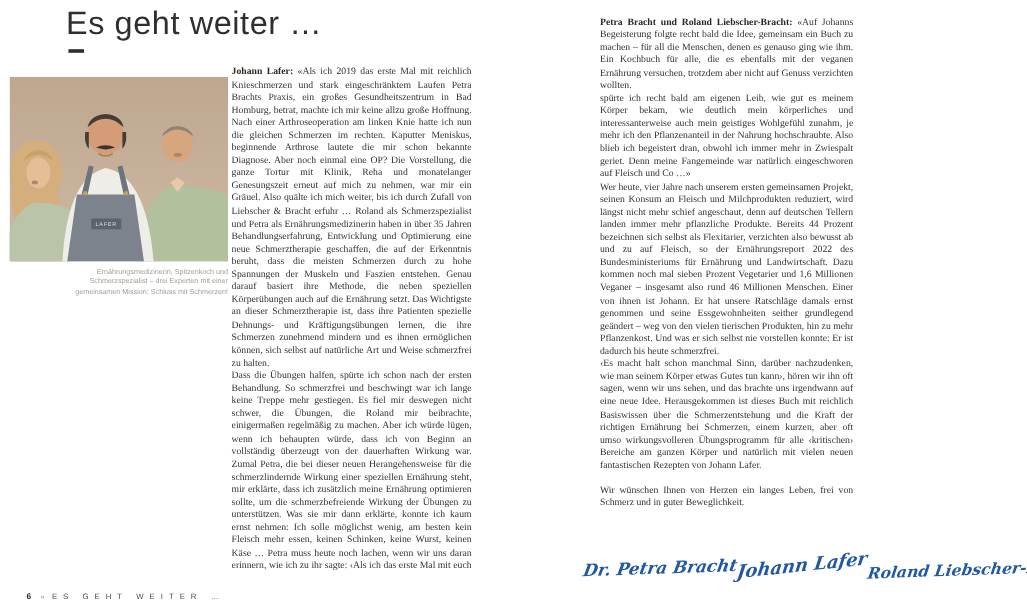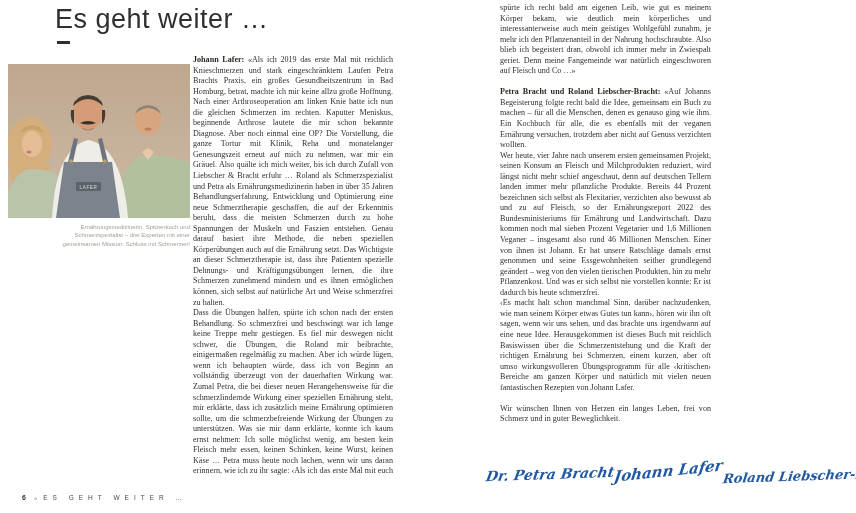--- a/index.html
+++ b/index.html
@@ -124,22 +124,22 @@
       <p class="para">Dass die Übungen halfen, spürte ich schon nach der ersten Behandlung. So schmerzfrei und beschwingt war ich lange keine Treppe mehr gestiegen. Es fiel mir deswegen nicht schwer, die Übungen, die Roland mir beibrachte, einigermaßen regelmäßig zu machen. Aber ich würde lügen, wenn ich behaupten würde, dass ich von Beginn an vollständig überzeugt von der dauerhaften Wirkung war. Zumal Petra, die bei dieser neuen Herangehensweise für die schmerzlindernde Wirkung einer speziellen Ernährung steht, mir erklärte, dass ich zusätzlich meine Ernährung optimieren sollte, um die schmerzbefreiende Wirkung der Übungen zu unterstützen. Was sie mir dann erklärte, konnte ich kaum ernst nehmen: Ich solle möglichst wenig, am besten kein Fleisch mehr essen, keinen Schinken, keine Wurst, keinen Käse … Petra muss heute noch lachen, wenn wir uns daran erinnern, wie ich zu ihr sagte: ‹Als ich das erste Mal mit euch übers Essen geredet habe, dachte ich: Tun die mir leid!› Die Umstellung fiel mir dann aber gar nicht so schwer. Zum einen fühlte ich mich an meiner Kochehre gepackt, auch aus Gemüse die tollsten Gerichte zu zaubern. Zum anderen erfuhr ich, nein,</p>
     </div>
 
   <div class="footer">
     <span class="pagenum">6</span>
     <span class="sep">«</span>
     <span class="running">ES GEHT WEITER …</span>
   </div>
 
   <div class="col col-right" id="col-right">
+      <p class="para spaced"><strong>Petra Bracht und Roland Liebscher-Bracht: </strong>«Auf Johanns Begeisterung folgte recht bald die Idee, gemeinsam ein Buch zu machen – für all die Menschen, denen es genauso ging wie ihm. Ein Kochbuch für alle, die es ebenfalls mit der veganen Ernährung versuchen, trotzdem aber nicht auf Genuss verzichten wollten.</p>
       <p class="para">spürte ich recht bald am eigenen Leib, wie gut es meinem Körper bekam, wie deutlich mein körperliches und interessanterweise auch mein geistiges Wohlgefühl zunahm, je mehr ich den Pflanzenanteil in der Nahrung hochschraubte. Also blieb ich begeistert dran, obwohl ich immer mehr in Zwiespalt geriet. Denn meine Fangemeinde war natürlich eingeschworen auf Fleisch und Co …»</p>
-      <p class="para spaced"><strong>Petra Bracht und Roland Liebscher-Bracht: </strong>«Auf Johanns Begeisterung folgte recht bald die Idee, gemeinsam ein Buch zu machen – für all die Menschen, denen es genauso ging wie ihm. Ein Kochbuch für alle, die es ebenfalls mit der veganen Ernährung versuchen, trotzdem aber nicht auf Genuss verzichten wollten.</p>
       <p class="para">Wer heute, vier Jahre nach unserem ersten gemeinsamen Projekt, seinen Konsum an Fleisch und Milchprodukten reduziert, wird längst nicht mehr schief angeschaut, denn auf deutschen Tellern landen immer mehr pflanzliche Produkte. Bereits 44 Prozent bezeichnen sich selbst als Flexitarier, verzichten also bewusst ab und zu auf Fleisch, so der Ernährungsreport 2022 des Bundesministeriums für Ernährung und Landwirtschaft. Dazu kommen noch mal sieben Prozent Vegetarier und 1,6 Millionen Veganer – insgesamt also rund 46 Millionen Menschen. Einer von ihnen ist Johann. Er hat unsere Ratschläge damals ernst genommen und seine Essgewohnheiten seither grundlegend geändert – weg von den vielen tierischen Produkten, hin zu mehr Pflanzenkost. Und was er sich selbst nie vorstellen konnte: Er ist dadurch bis heute schmerzfrei.</p>
       <p class="para">‹Es macht halt schon manchmal Sinn, darüber nachzudenken, wie man seinem Körper etwas Gutes tun kann›, hören wir ihn oft sagen, wenn wir uns sehen, und das brachte uns irgendwann auf eine neue Idee. Herausgekommen ist dieses Buch mit reichlich Basiswissen über die Schmerzentstehung und die Kraft der richtigen Ernährung bei Schmerzen, einem kurzen, aber oft umso wirkungsvolleren Übungsprogramm für alle ‹kritischen› Bereiche am ganzen Körper und natürlich mit vielen neuen fantastischen Rezepten von Johann Lafer.</p>
       <p class="para spaced">Wir wünschen Ihnen von Herzen ein langes Leben, frei von Schmerz und in guter Beweglichkeit.</p>
     </div>
 
   <div class="signatures" id="signatures">
       <span class="sig sig-0" style="color: rgb(33, 88, 164);">Dr. Petra Bracht</span>
       <span class="sig sig-1" style="color: rgb(33, 88, 164);">Johann Lafer</span>
       <span class="sig sig-2" style="color: rgb(33, 88, 164);">Roland Liebscher-Bracht</span>
     </div>

